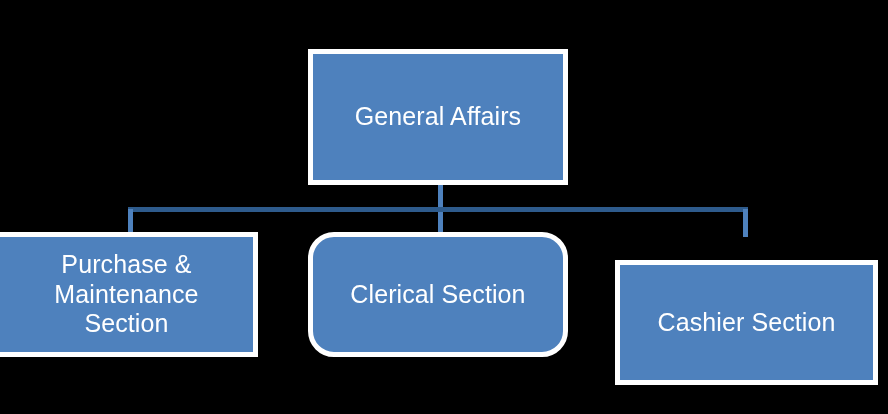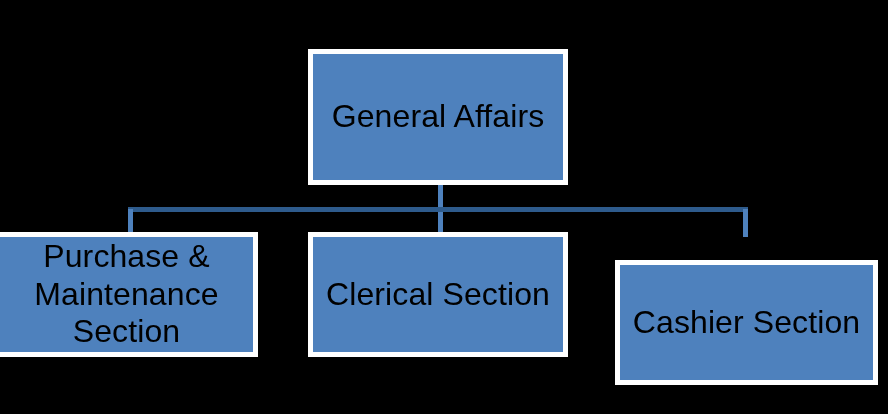--- a/index.html
+++ b/index.html
@@ -33,22 +33,22 @@
     z-index: 2;
     box-sizing: border-box;
     background: #4E81BD;
     border: 5px solid #FFFFFF;
     display: flex;
     align-items: center;
     justify-content: center;
     text-align: center;
   }
   .node-label {
-    color: #000000;
-    font-size: 32px;
+    color: #ffffff;
+    font-size: 25px;
     line-height: 1.18;
     font-weight: normal;
     letter-spacing: 0.1px;
     white-space: pre-line;
     padding: 0 6px;
   }
 
   
   #node-root {
     left: 308px;
@@ -60,20 +60,21 @@
     left: -5px;
     top: 232px;
     width: 263px;
     height: 125px;
   }
   #node-child-1 {
     left: 308px;
     top: 232px;
     width: 260px;
     height: 125px;
+    border-radius: 26px;
   }
   #node-child-2 {
     left: 615px;
     top: 232px;
     width: 263px;
     height: 125px;
     margin-top: 28px;
   }
 </style>
 </head>

